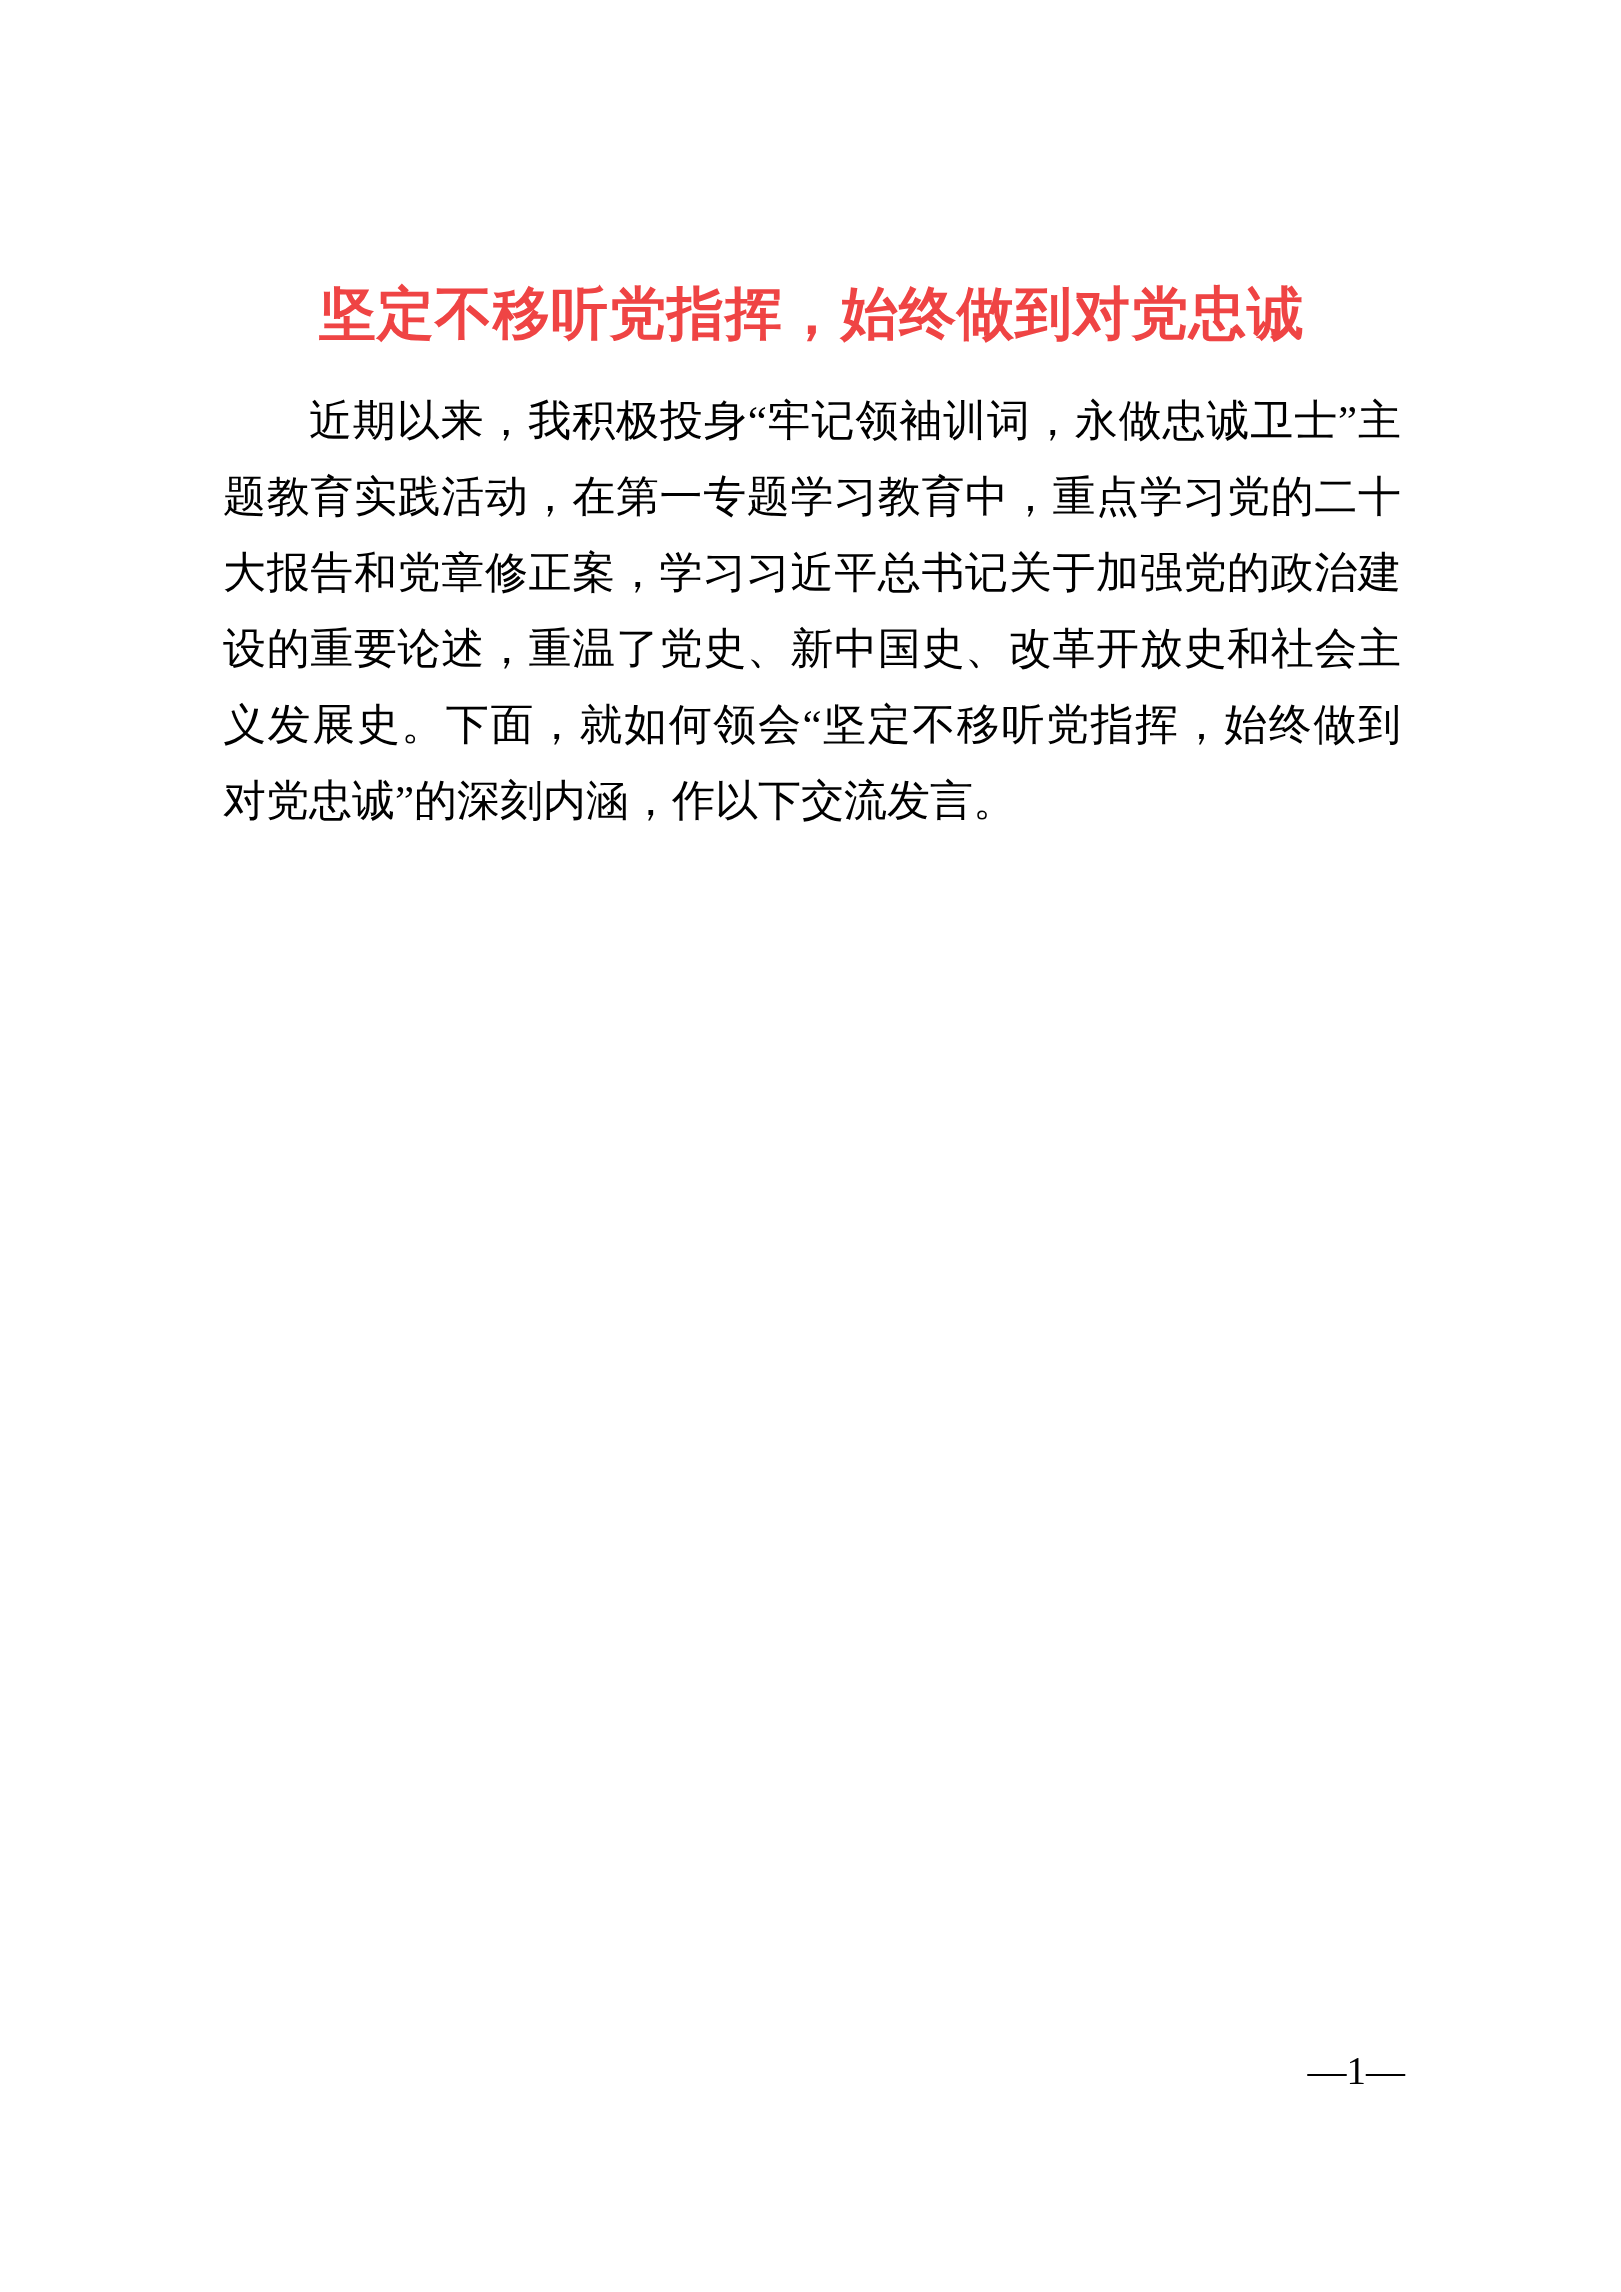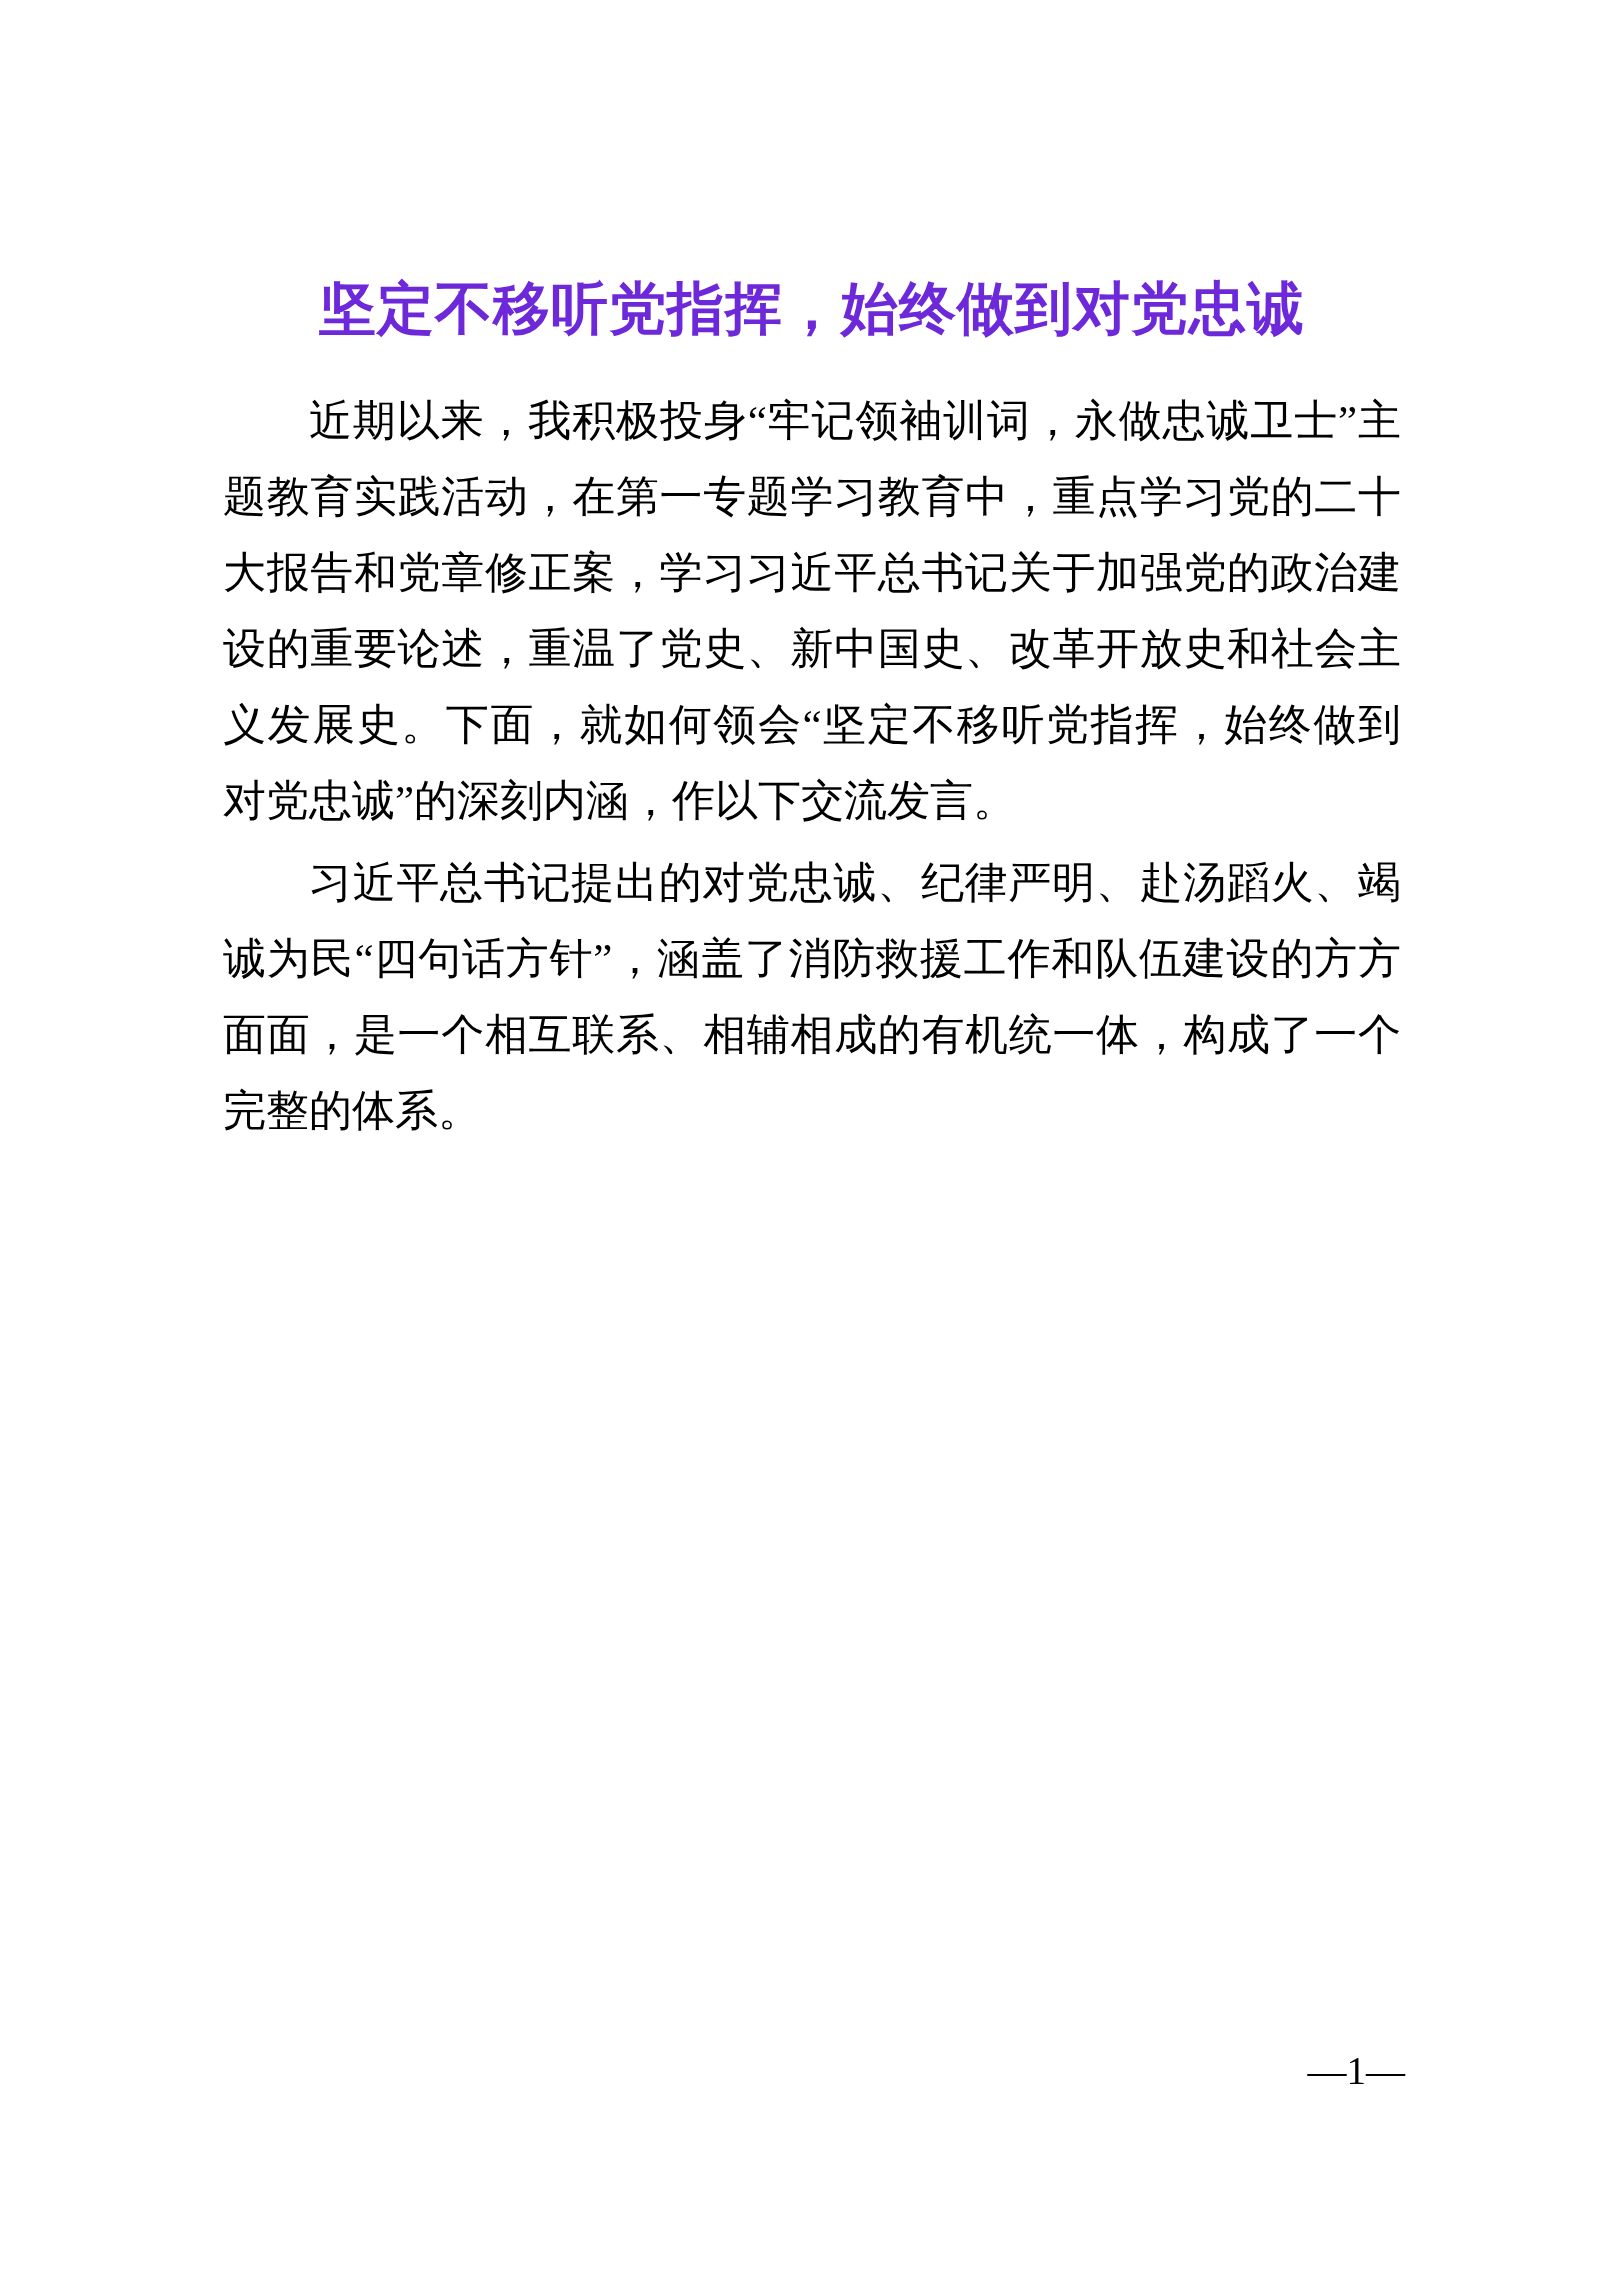--- a/index.html
+++ b/index.html
@@ -17,28 +17,28 @@
     overflow: hidden;
     box-sizing: border-box;
   }
   .content {
     position: absolute;
     left: 217px;
     right: 214px;
     top: 272px;
   }
   .doc-title {
-    font-family: Liberation Mono, monospace;
+    font-family: Liberation Sans, sans-serif;
     font-size: 57px;
     font-weight: 700;
     text-align: center;
     letter-spacing: 1px;
     line-height: 82px;
     margin: 0 0 29px 0;
-    color: #6d28d9;
+    color: #ef4444;
   }
   .doc-paragraph {
     font-size: 43px;
     line-height: 76px;
     text-align: justify;
     text-justify: inter-ideograph;
     text-indent: 2em;
     margin: 6px;
     color: #000000;
     word-break: break-all;
@@ -53,17 +53,16 @@
     font-family: "Liberation Serif", serif;
   }
 </style>
 </head>
 <body>
 
 <div class="page">
   <div class="content">
     <h1 class="doc-title">坚定不移听党指挥，始终做到对党忠诚</h1>
     <p class="doc-paragraph">近期以来，我积极投身“牢记领袖训词，永做忠诚卫士”主题教育实践活动，在第一专题学习教育中，重点学习党的二十大报告和党章修正案，学习习近平总书记关于加强党的政治建设的重要论述，重温了党史、新中国史、改革开放史和社会主义发展史。下面，就如何领会“坚定不移听党指挥，始终做到对党忠诚”的深刻内涵，作以下交流发言。</p>
-    <p class="doc-paragraph">习近平总书记提出的对党忠诚、纪律严明、赴汤蹈火、竭诚为民“四句话方针”，涵盖了消防救援工作和队伍建设的方方面面，是一个相互联系、相辅相成的有机统一体，构成了一个完整的体系。</p>
   </div>
   <div class="page-number">—1—</div>
 </div>
 
 
 </body></html>

